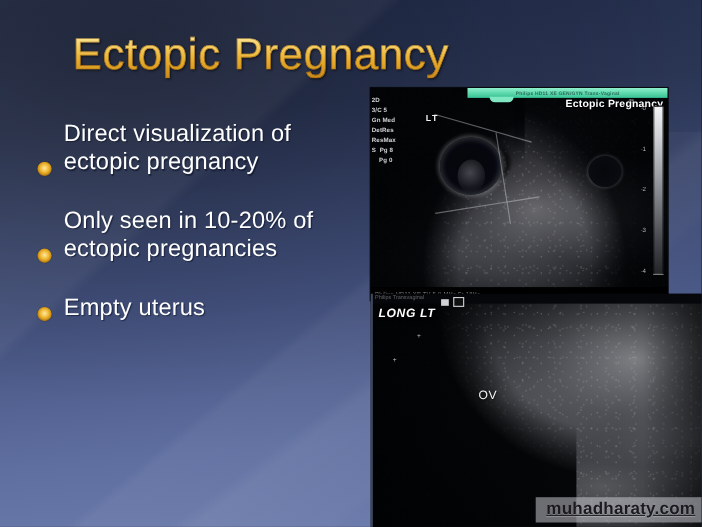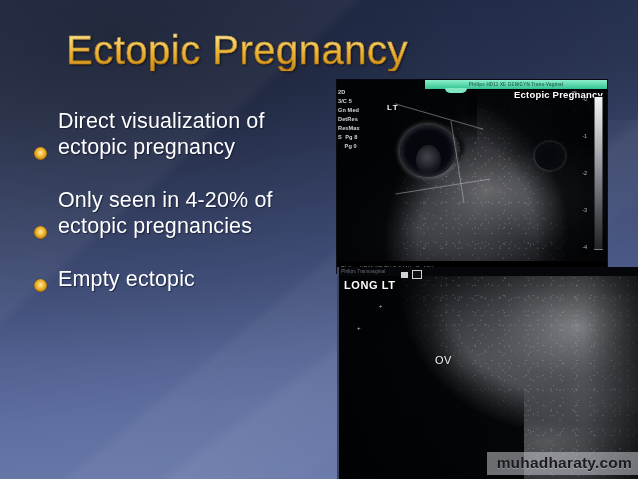--- a/index.html
+++ b/index.html
@@ -316,20 +316,21 @@
   
   .long-lt {
     position: absolute;
     left: 7px;
     top: 12px;
     font-size: 11px;
     font-weight: bold;
     color: #ffffff;
     letter-spacing: 0.6px;
     text-shadow: 0 1px 2px rgba(0,0,0,0.9);
+    font-style: italic;
   }
   .ov-label {
     position: absolute;
     left: 98px;
     top: 87px;
     font-size: 11px;
     color: #f4f5f7;
     letter-spacing: 0.5px;
     text-shadow: 0 1px 2px rgba(0,0,0,0.85);
   }
@@ -376,20 +377,21 @@
     right: 0;
     bottom: 4px;
     padding: 2px 6px 3px 10px;
     background: rgba(205,208,214,0.52);
     font-size: 15.5px;
     font-weight: bold;
     color: #1b1b1f;
     letter-spacing: 0.2px;
     text-shadow: 0 1px 0 rgba(255,255,255,0.25);
     filter: blur(0.15px);
+    text-decoration: underline;
   }
   .panel-edge-left {
     position: absolute;
     left: 337px; top: 267px;
     width: 2px; height: 212px;
     background: rgba(120,135,175,0.5);
   }
 </style>
 </head>
 <body>
@@ -405,26 +407,26 @@
 
   <div class="bullets">
 
     <div class="bullet-row">
       <span class="marker"></span>
       <span class="bullet-text">Direct visualization of ectopic pregnancy</span>
     </div>
 
     <div class="bullet-row">
       <span class="marker"></span>
-      <span class="bullet-text">Only seen in 4-20% of ectopic pregnancies</span>
+      <span class="bullet-text">Only seen in 10-20% of ectopic pregnancies</span>
     </div>
 
     <div class="bullet-row">
       <span class="marker"></span>
-      <span class="bullet-text">Empty ectopic</span>
+      <span class="bullet-text">Empty uterus</span>
     </div>
 
   </div>
 
   <div class="us-top">
     <div class="tissue"></div>
     <div class="speckle"></div>
     <div class="wedge-l"></div>
     <div class="wedge-r"></div>
 

